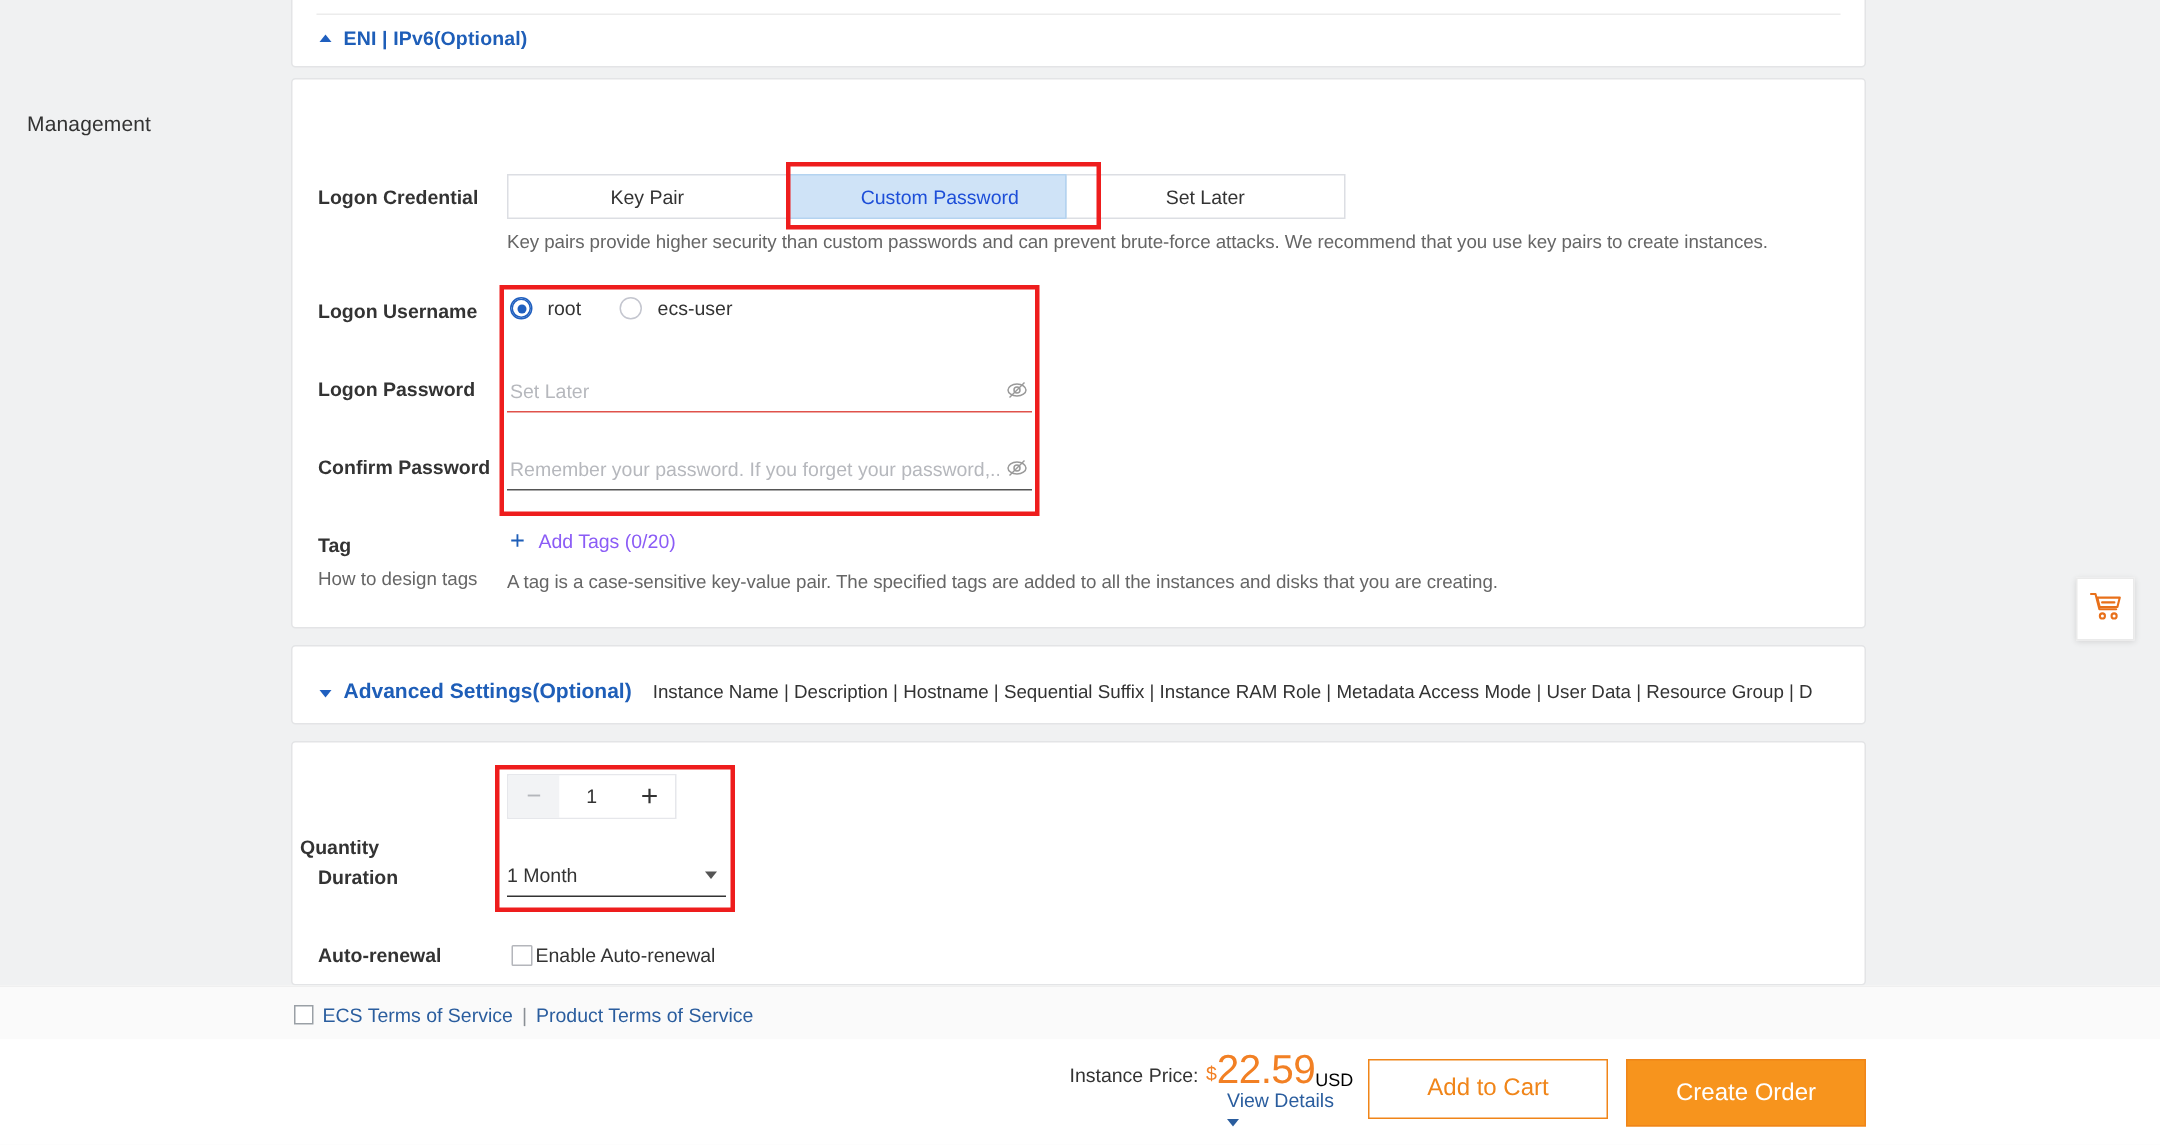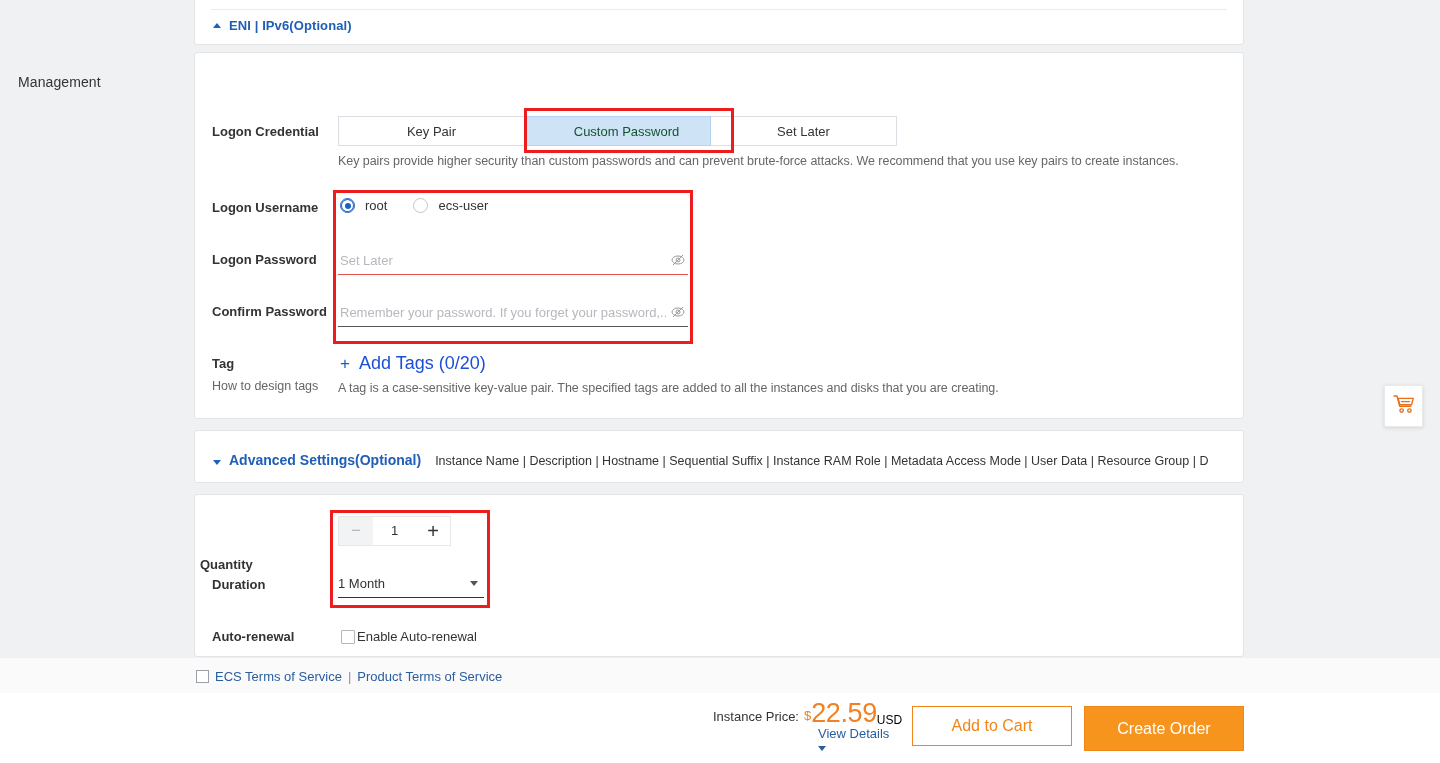--- a/index.html
+++ b/index.html
@@ -77,21 +77,21 @@
     background: #fff;
     font-size: 13px; color: #333;
     display: flex; align-items: center; justify-content: center;
     margin-left: -1px;
     cursor: pointer;
   }
   .seg:first-child { margin-left: 0; }
   .seg.active {
     background: #cfe3f7;
     border-color: #b4d3f0;
-    color: #14532d;
+    color: #1d4ed8;
     position: relative; z-index: 2; padding-left: 18px;
   }
   .hint {
     position: absolute;
     font-size: 12.5px; color: #666;
     letter-spacing: -.05px;
   }
   
   .hl {
     position: absolute;
@@ -142,21 +142,21 @@
   
   .addtag {
     position: absolute; left: 340px; top: 353px;
     display: flex; align-items: center; gap: 9px;
     cursor: pointer;
   }
   .plus {
     color: #1e5eb8; font-size: 17px; line-height: 14px;
     font-weight: 400;
   }
-  .addtag-lbl { color: #1d4ed8; font-size: 18px; }
+  .addtag-lbl { color: #8b5cf6; font-size: 13px; }
   .howto {
     position: absolute; left: 212px; top: 379px;
     font-size: 12.5px; color: #666;
   }
 
   
   #panel-adv { top: 430px; height: 53px; overflow: hidden; }
   .adv-row {
     position: absolute; left: 18px; top: 21px;
     display: flex; align-items: baseline; gap: 8px;

